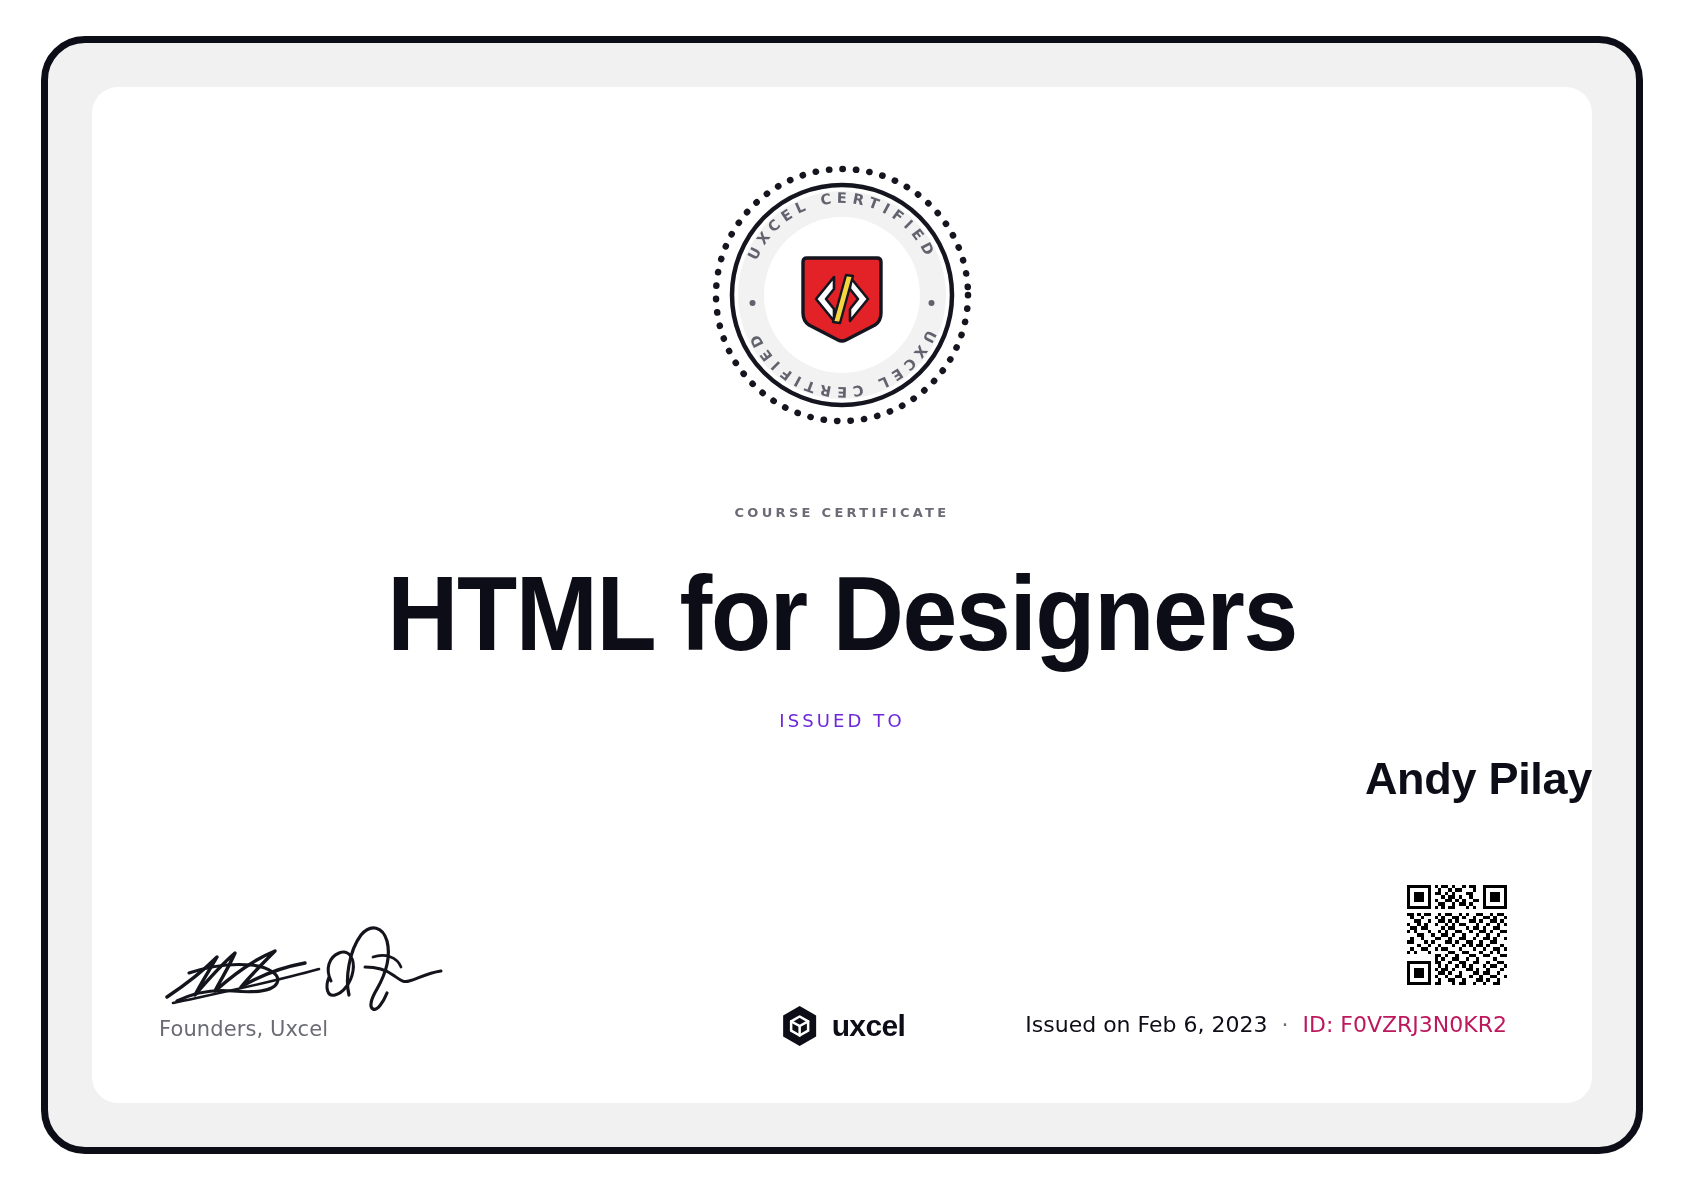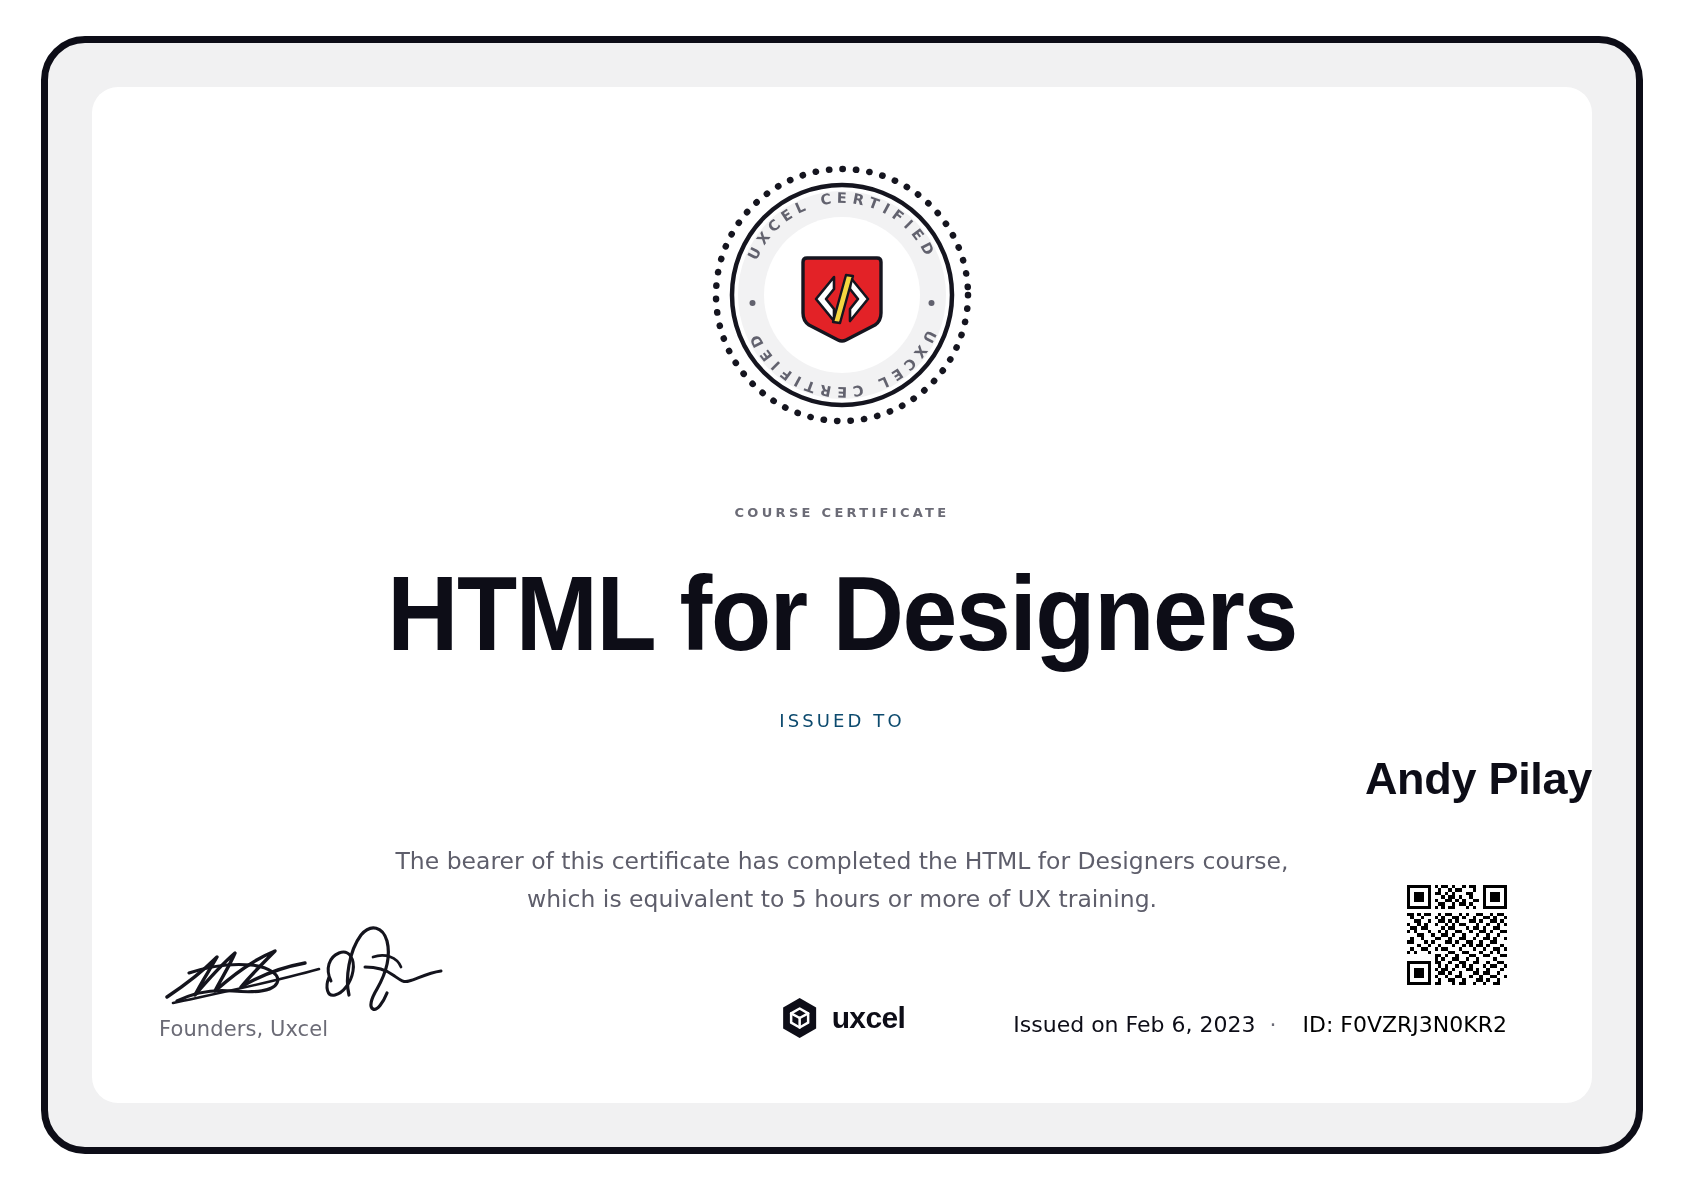--- a/index.html
+++ b/index.html
@@ -73,21 +73,21 @@
     transform: scaleX(0.93);
   }
   .issued-label {
     position: absolute;
     left: 0; right: 0;
     top: 623px;
     text-align: center;
     font-size: 18px;
     font-weight: 500;
     letter-spacing: 3.1px;
-    color: #0c4a6e;
+    color: #6d28d9;
   }
   .recipient-name {
     position: absolute;
     left: 0; right: 0;
     top: 666px;
     text-align: right;
     font-family: "Liberation Sans", sans-serif;
     font-size: 45px;
     font-weight: 700;
     letter-spacing: -0.3px;
@@ -116,21 +116,21 @@
   .signature-art svg { display: block; }
   .founders-label {
     font-size: 21px;
     color: #6b6b76;
     letter-spacing: 0.1px;
   }
 
   .brand-block {
     position: absolute;
     left: 50%;
-    bottom: 64px;
+    bottom: 56px;
     transform: translateX(-50%);
     display: flex;
     align-items: center;
     gap: 11px;
   }
   .brand-mark { width: 42px; height: 42px; display: block; }
   .brand-name {
     font-family: "Liberation Sans", sans-serif;
     font-size: 30px;
     font-weight: 700;
@@ -140,21 +140,21 @@
 
   .issue-block {
     position: absolute;
     right: 85px;
     bottom: 66px;
     font-size: 22px;
     color: #0d0d17;
     white-space: nowrap;
   }
   .issue-sep { color: #6b6b76; margin: 0 7px; }
-  .issue-id { color: #000000; margin-left: 12px; }
+  .issue-id { color: #be185d; }
 
   .qr-block {
     position: absolute;
     right: 85px;
     bottom: 118px;
     width: 100px;
     height: 100px;
   }
   .qr-block svg { display: block; width: 100px; height: 100px; }
 </style>
@@ -204,24 +204,20 @@
     </div>
 
     <div class="kicker">COURSE CERTIFICATE</div>
 
     <div class="course-title">HTML for Designers</div>
 
     <div class="issued-label">ISSUED TO</div>
 
     <div class="recipient-name">Andy Pilay</div>
 
-    <div class="description">
-      <div>The bearer of this certificate has completed the HTML for Designers course,</div>
-      <div>which is equivalent to 5 hours or more of UX training.</div>
-    </div>
 
     <div class="signature-block">
       <div class="signature-art">
         <svg width="300" height="92" viewBox="0 0 300 92" xmlns="http://www.w3.org/2000/svg">
           <g fill="none" stroke="#14141d" stroke-linecap="round" stroke-linejoin="round">
 
             <path d="M8,74 C26,62 44,48 58,34 C50,48 42,60 36,72 C48,58 62,42 76,30
                      C70,44 62,56 56,68 C74,52 96,36 116,28 C104,40 92,52 82,64
                      C102,52 124,44 146,40" stroke-width="3.4"></path>
             <path d="M30,50 C48,44 70,40 92,42 C110,44 122,52 118,60

